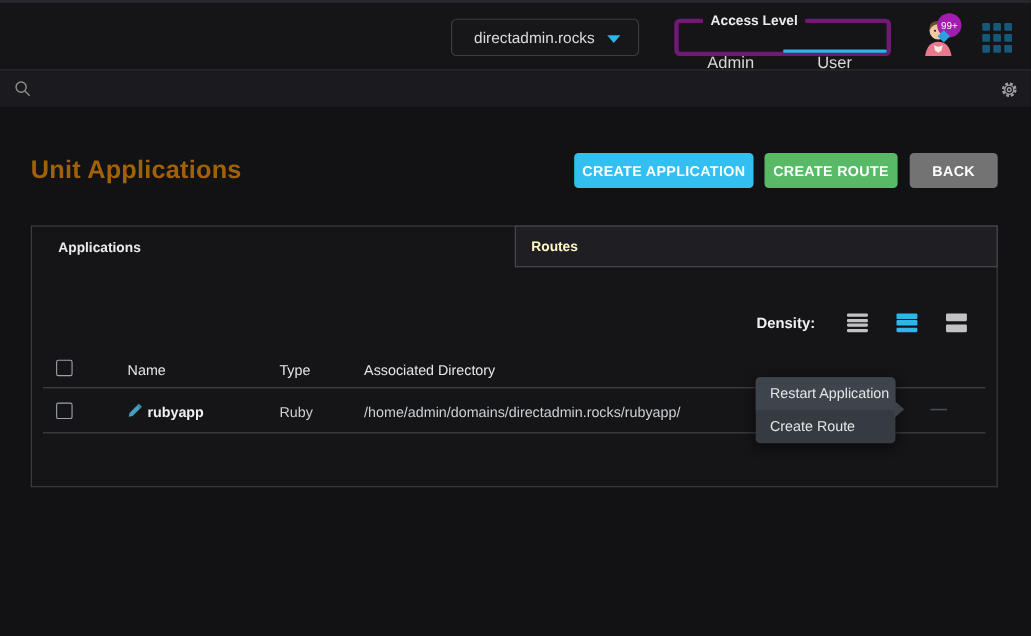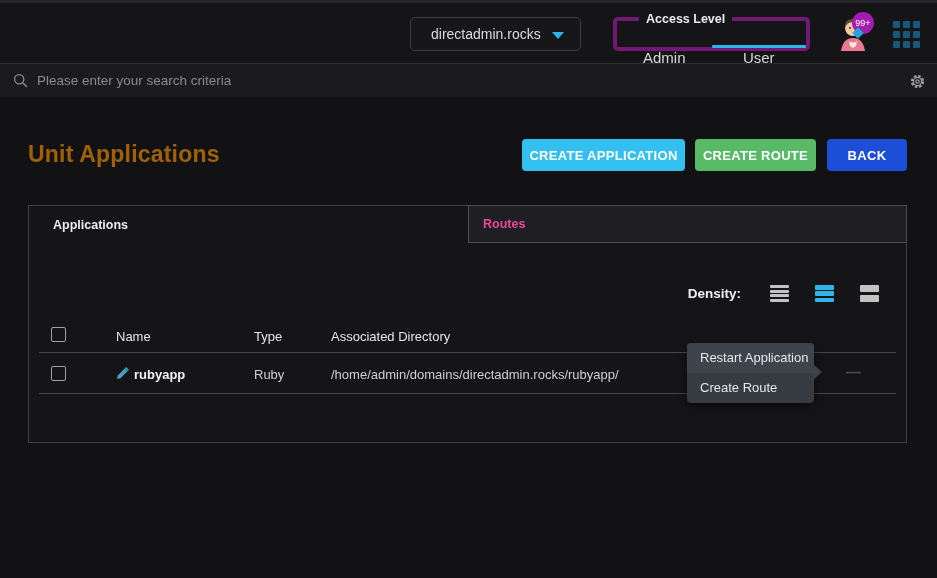--- a/index.html
+++ b/index.html
@@ -55,32 +55,32 @@
   #gear-icon { position:absolute; right:11px; top:9px; cursor:pointer; }
 
   
   #page-title { left:28px; top:141px; color:#a16207; font-size:23px;
     font-weight:700; letter-spacing:.2px;text-align:right; }
   .btn { position:absolute; top:139px; height:32px; border:none; border-radius:4px;
     color:#fff; font-size:13px; font-weight:bold; letter-spacing:.3px;
     font-family:"Liberation Sans", sans-serif; cursor:pointer; }
   #btn-create-app  { left:522px; width:163px; background:#33c0f0; }
   #btn-create-route{ left:695px; width:121px; background:#58ba67; }
-  #btn-back        { left:827px; width:80px;  background:#1d4ed8; }
+  #btn-back        { left:827px; width:80px;  background:#737373; }
 
   
   #panel { left:28px; top:205px; width:879px; height:238px;
     background:#151518; border:1px solid #3f3f45; }
   #tab-apps { position:absolute; left:12px; top:0; width:440px; height:37px;
     display:flex; align-items:center; cursor:pointer; }
   #tab-apps span { color:#eceaea; font-size:12.5px; font-weight:bold; padding-left:12px; }
   #tab-routes { position:absolute; left:439px; top:-1px; width:439px; height:38px;
     background:#1f1f23; border:1px solid #4b4b52; display:flex; align-items:center;
     cursor:pointer; }
-  #tab-routes span { color:#ec4899; font-size:12.5px; font-weight:bold; padding-left:14px; }
+  #tab-routes span { color:#fef9c3; font-size:12.5px; font-weight:bold; padding-left:14px; }
 
   
   #density { position:absolute; top:79px; right:27px; display:flex;
     align-items:center; gap:26px; }
   #density-label { color:#f0f0f0; font-size:13.5px; font-weight:bold; margin-right:3px; }
   .dicon { width:19px; height:17px; display:flex; flex-direction:column;
     justify-content:space-between; cursor:pointer; }
   .dicon i { display:block; border-radius:1px; background:#c2c2c2; }
   #density-compact i { height:3px; }
   #density-normal i { height:4.5px; background:#2fb5ea; }
@@ -154,21 +154,20 @@
       <span></span>
       <span></span>
   </div>
 </div>
 
 <div id="searchbar" class="abs">
   <svg id="search-icon" width="16" height="16" viewBox="0 0 16 16">
     <circle cx="6.2" cy="6.2" r="4.6" fill="none" stroke="#8d8d8d" stroke-width="1.3"></circle>
     <line x1="9.7" y1="9.7" x2="14" y2="14" stroke="#8d8d8d" stroke-width="1.3"></line>
   </svg>
-  <input id="search-input" type="text" placeholder="Please enter your search criteria" style="">
   <svg id="gear-icon" width="17" height="17" viewBox="0 0 17 17">
     <circle cx="8.5" cy="8.5" r="5.6" fill="none" stroke="#a0a0a0" stroke-width="2.1" stroke-dasharray="2.6 1.8"></circle>
     <circle cx="8.5" cy="8.5" r="4.1" fill="none" stroke="#a0a0a0" stroke-width="1.3"></circle>
     <circle cx="8.5" cy="8.5" r="1.7" fill="none" stroke="#a0a0a0" stroke-width="1.2"></circle>
   </svg>
 </div>
 
 <h1 id="page-title" class="abs">Unit Applications</h1>
 <button id="btn-create-app" class="btn">CREATE APPLICATION</button>
 <button id="btn-create-route" class="btn">CREATE ROUTE</button>

